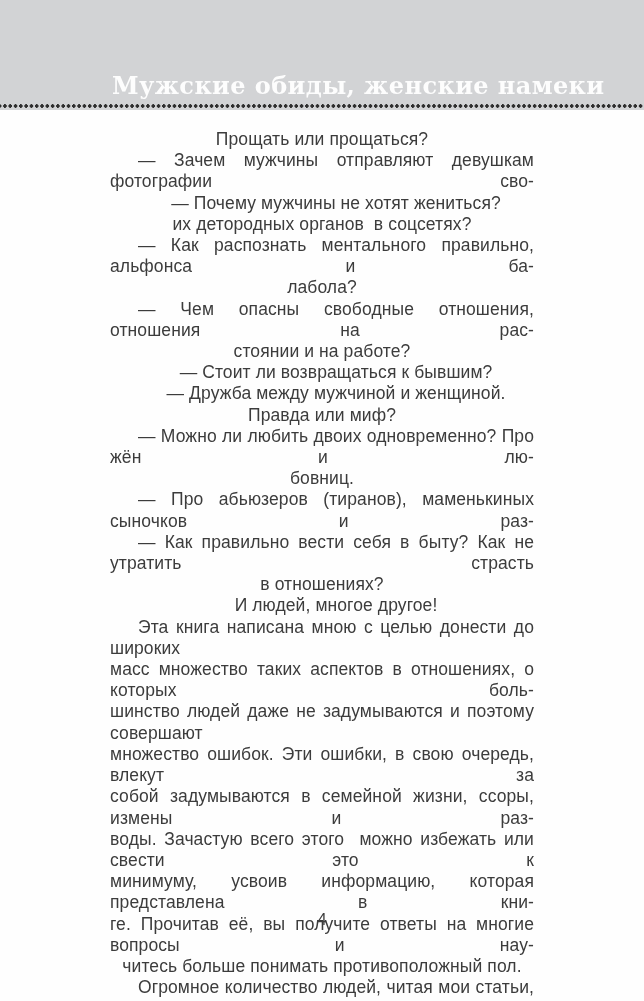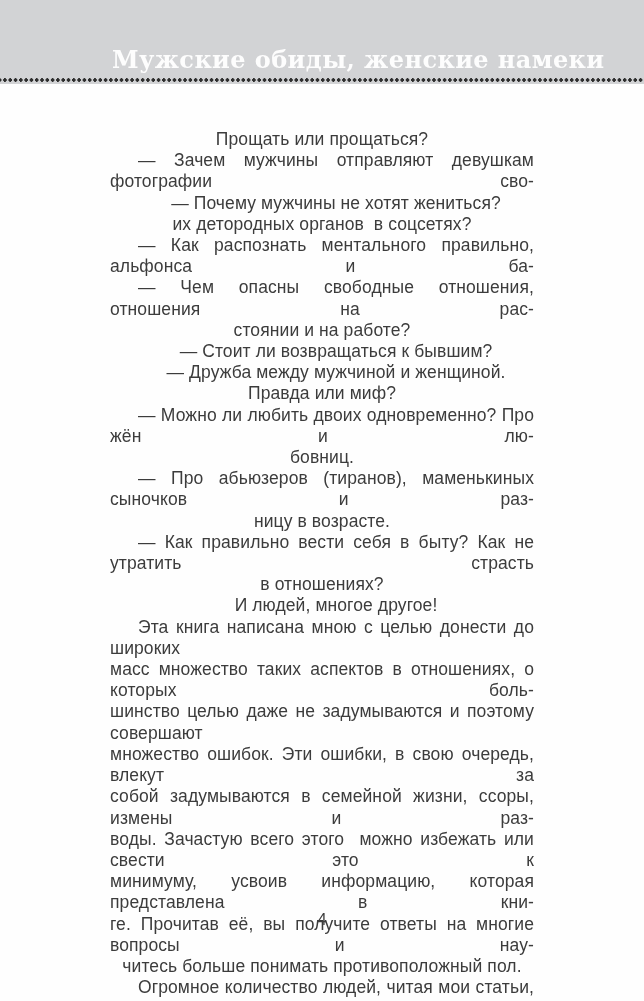--- a/index.html
+++ b/index.html
@@ -17,21 +17,21 @@
     height: 1001px;
     background: var(--page-bg);
     overflow: hidden;
     font-family: "Liberation Sans", sans-serif;
   }
   
   .header-band {
     position: absolute;
     top: 0; left: 0;
     width: 644px;
-    height: 84px;
+    height: 110px;
     background: var(--header-bg);
   }
   .chapter-title {
     position: absolute;
     left: 112px;
     bottom: 10px;
     font-family: "DejaVu Serif", "Liberation Serif", serif;
     font-weight: bold;
     font-size: 24px;
     letter-spacing: 0.4px;
@@ -91,34 +91,34 @@
     <div class="dotted-separator"></div>
   </div>
 
   <div class="body-text">
 
   <div class="text-line">Прощать или прощаться?</div>
       <div class="text-line justify indent">— Зачем мужчины отправляют девушкам фотографии сво-</div>
       <div class="text-line indent">— Почему мужчины не хотят жениться?</div>
       <div class="text-line">их детородных органов&nbsp; в соцсетях?</div>
       <div class="text-line justify indent">— Как распознать ментального правильно, альфонса и ба-</div>
+      <div class="text-line">лабола?</div>
       <div class="text-line justify indent">— Чем опасны свободные отношения, отношения на рас-</div>
       <div class="text-line">стоянии и на работе?</div>
       <div class="text-line indent">— Стоит ли возвращаться к бывшим?</div>
       <div class="text-line indent">— Дружба между мужчиной и женщиной. Правда или миф?</div>
       <div class="text-line justify indent">— Можно ли любить двоих одновременно? Про жён и лю-</div>
       <div class="text-line">бовниц.</div>
       <div class="text-line justify indent">— Про абьюзеров (тиранов), маменькиных сыночков и раз-</div>
-      <div class="text-line">ницу в возрасте.</div>
       <div class="text-line justify indent">— Как правильно вести себя в быту? Как не утратить страсть</div>
       <div class="text-line">в отношениях?</div>
       <div class="text-line indent">И людей, многое другое!</div>
       <div class="text-line justify indent">Эта книга написана мною с целью донести до широких</div>
       <div class="text-line justify">масс множество таких аспектов в отношениях, о которых боль-</div>
-      <div class="text-line justify">шинство целью даже не задумываются и поэтому совершают</div>
+      <div class="text-line justify">шинство людей даже не задумываются и поэтому совершают</div>
       <div class="text-line justify">множество ошибок. Эти ошибки, в свою очередь, влекут за</div>
       <div class="text-line justify">собой задумываются в семейной жизни, ссоры, измены и раз-</div>
       <div class="text-line justify">воды. Зачастую всего этого&nbsp; можно избежать или свести это к</div>
       <div class="text-line justify">минимуму, усвоив информацию, которая представлена в кни-</div>
       <div class="text-line justify">ге. Прочитав её, вы получите ответы на многие вопросы и нау-</div>
       <div class="text-line">читесь больше понимать противоположный пол.</div>
       <div class="text-line justify indent">Огромное количество людей, читая мои статьи, которые</div>
     </div>
 
   <div class="page-number">4</div>

